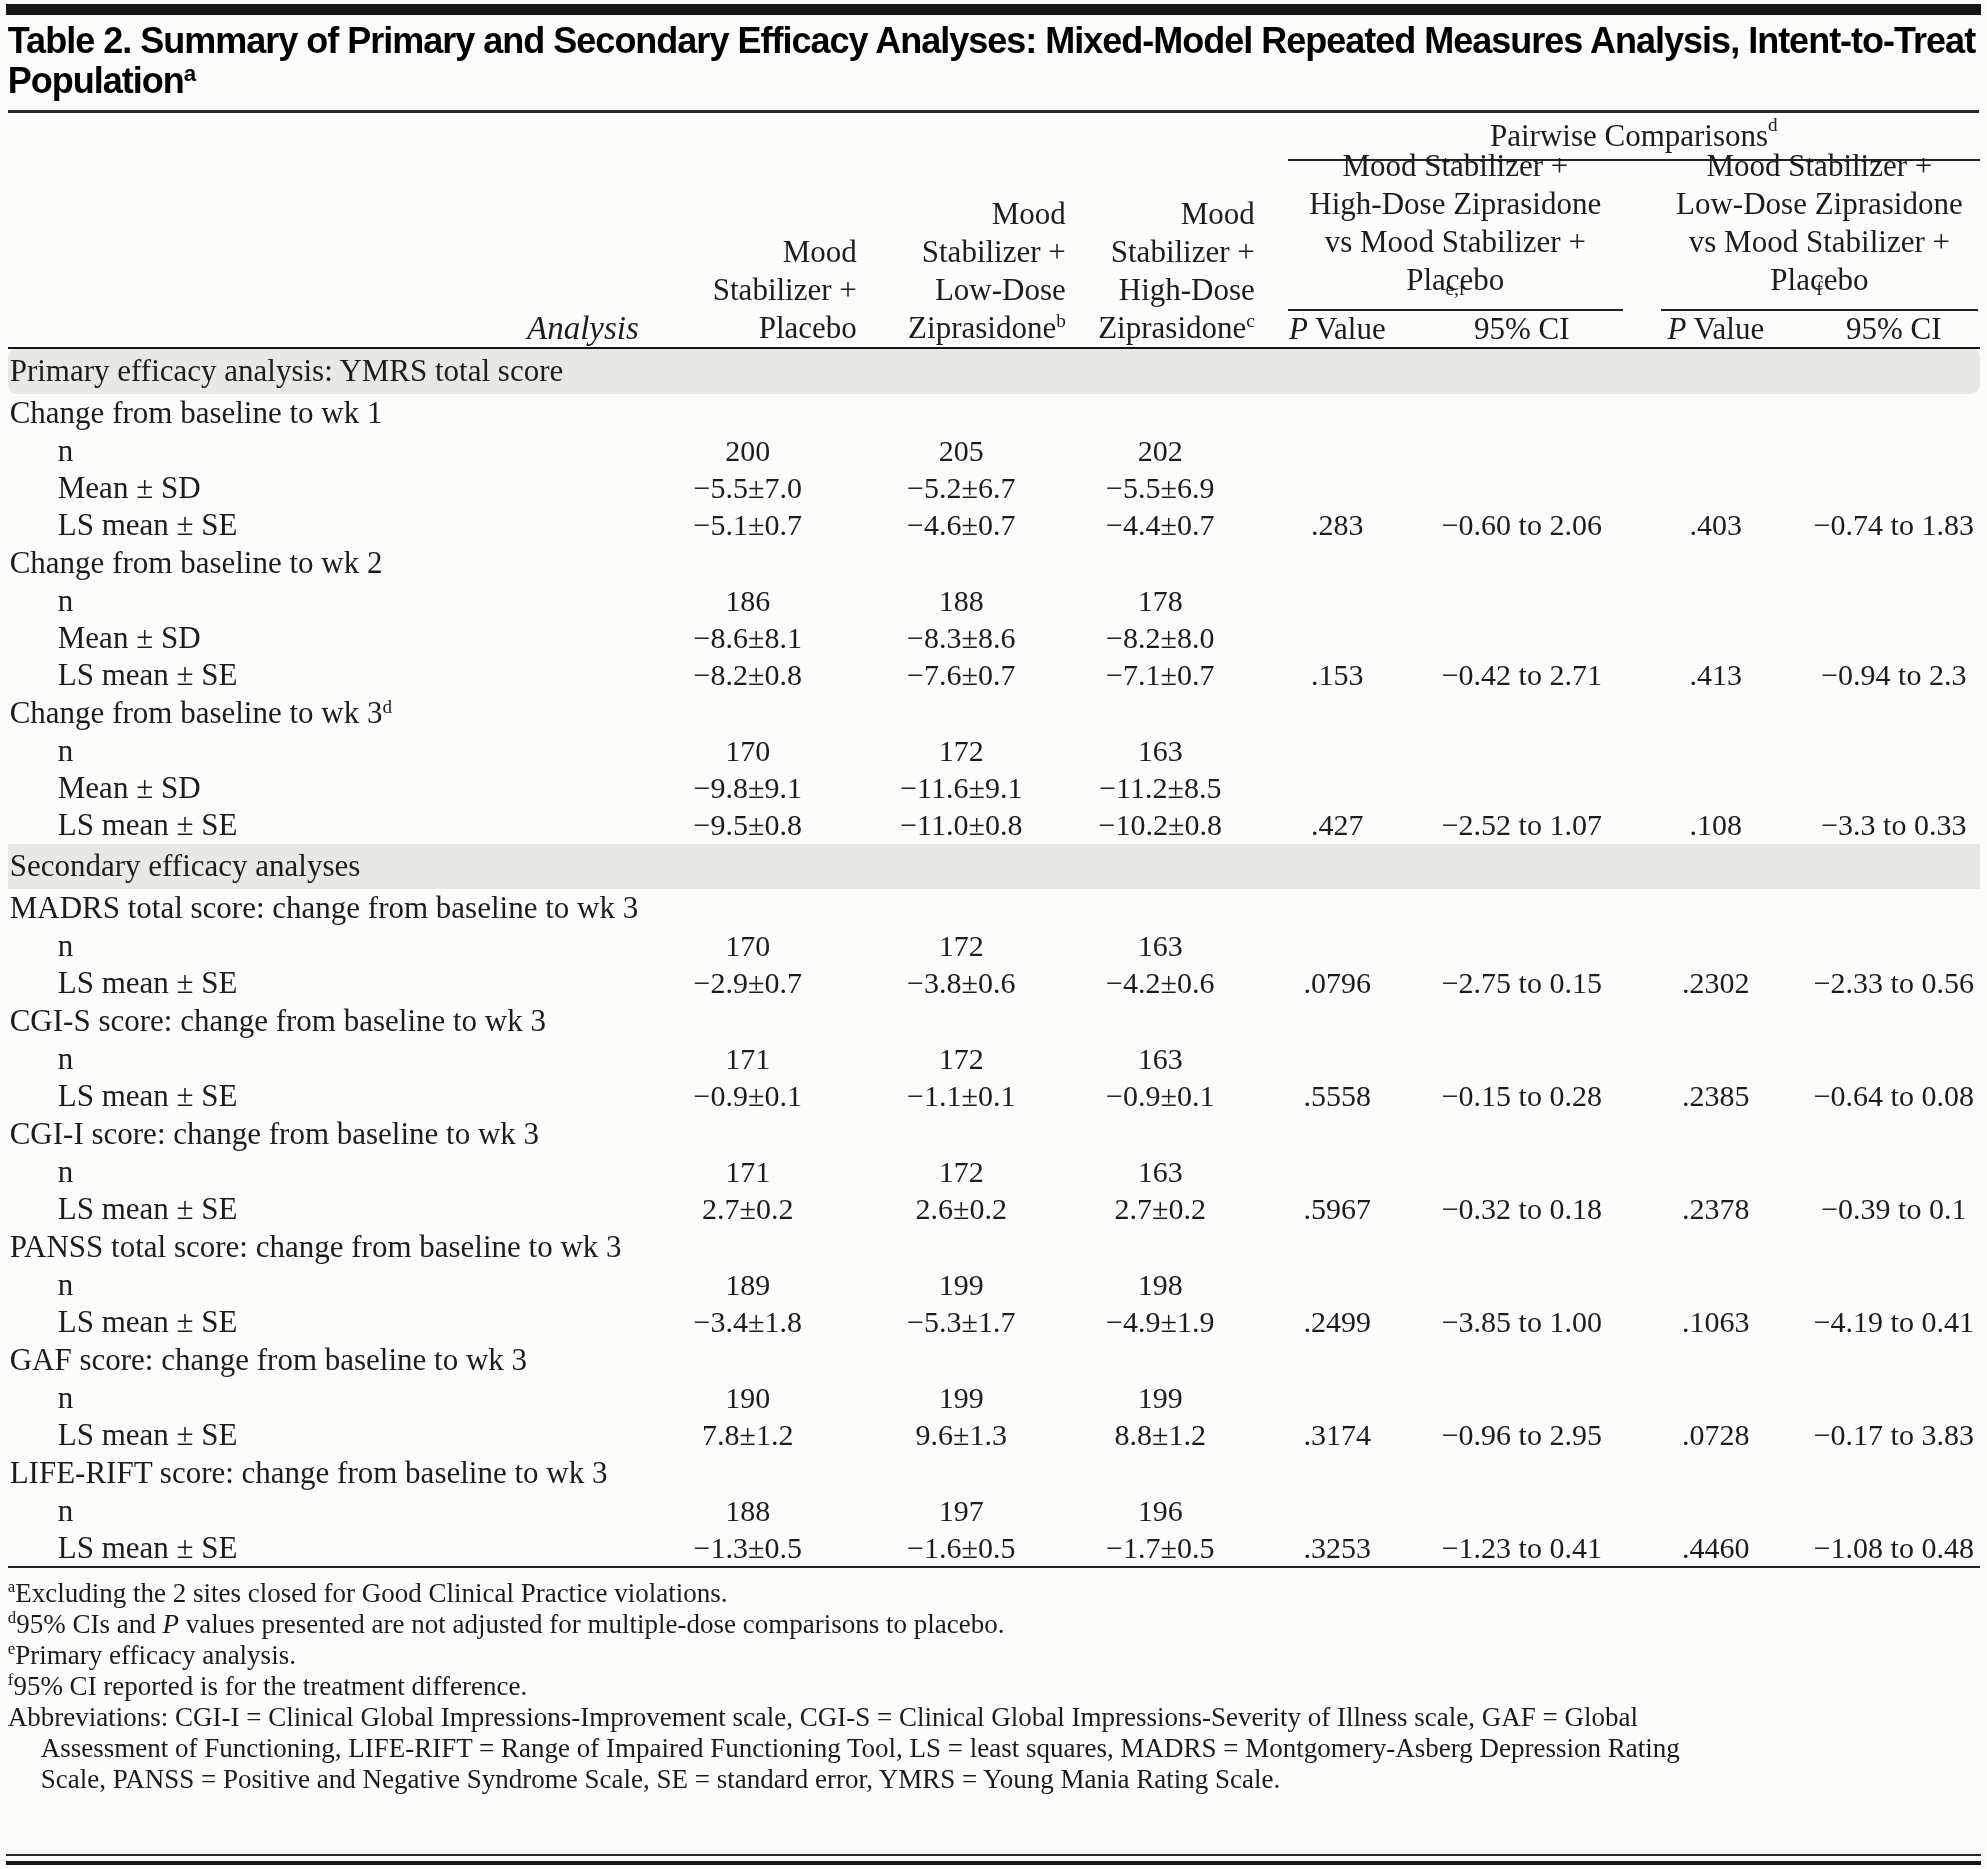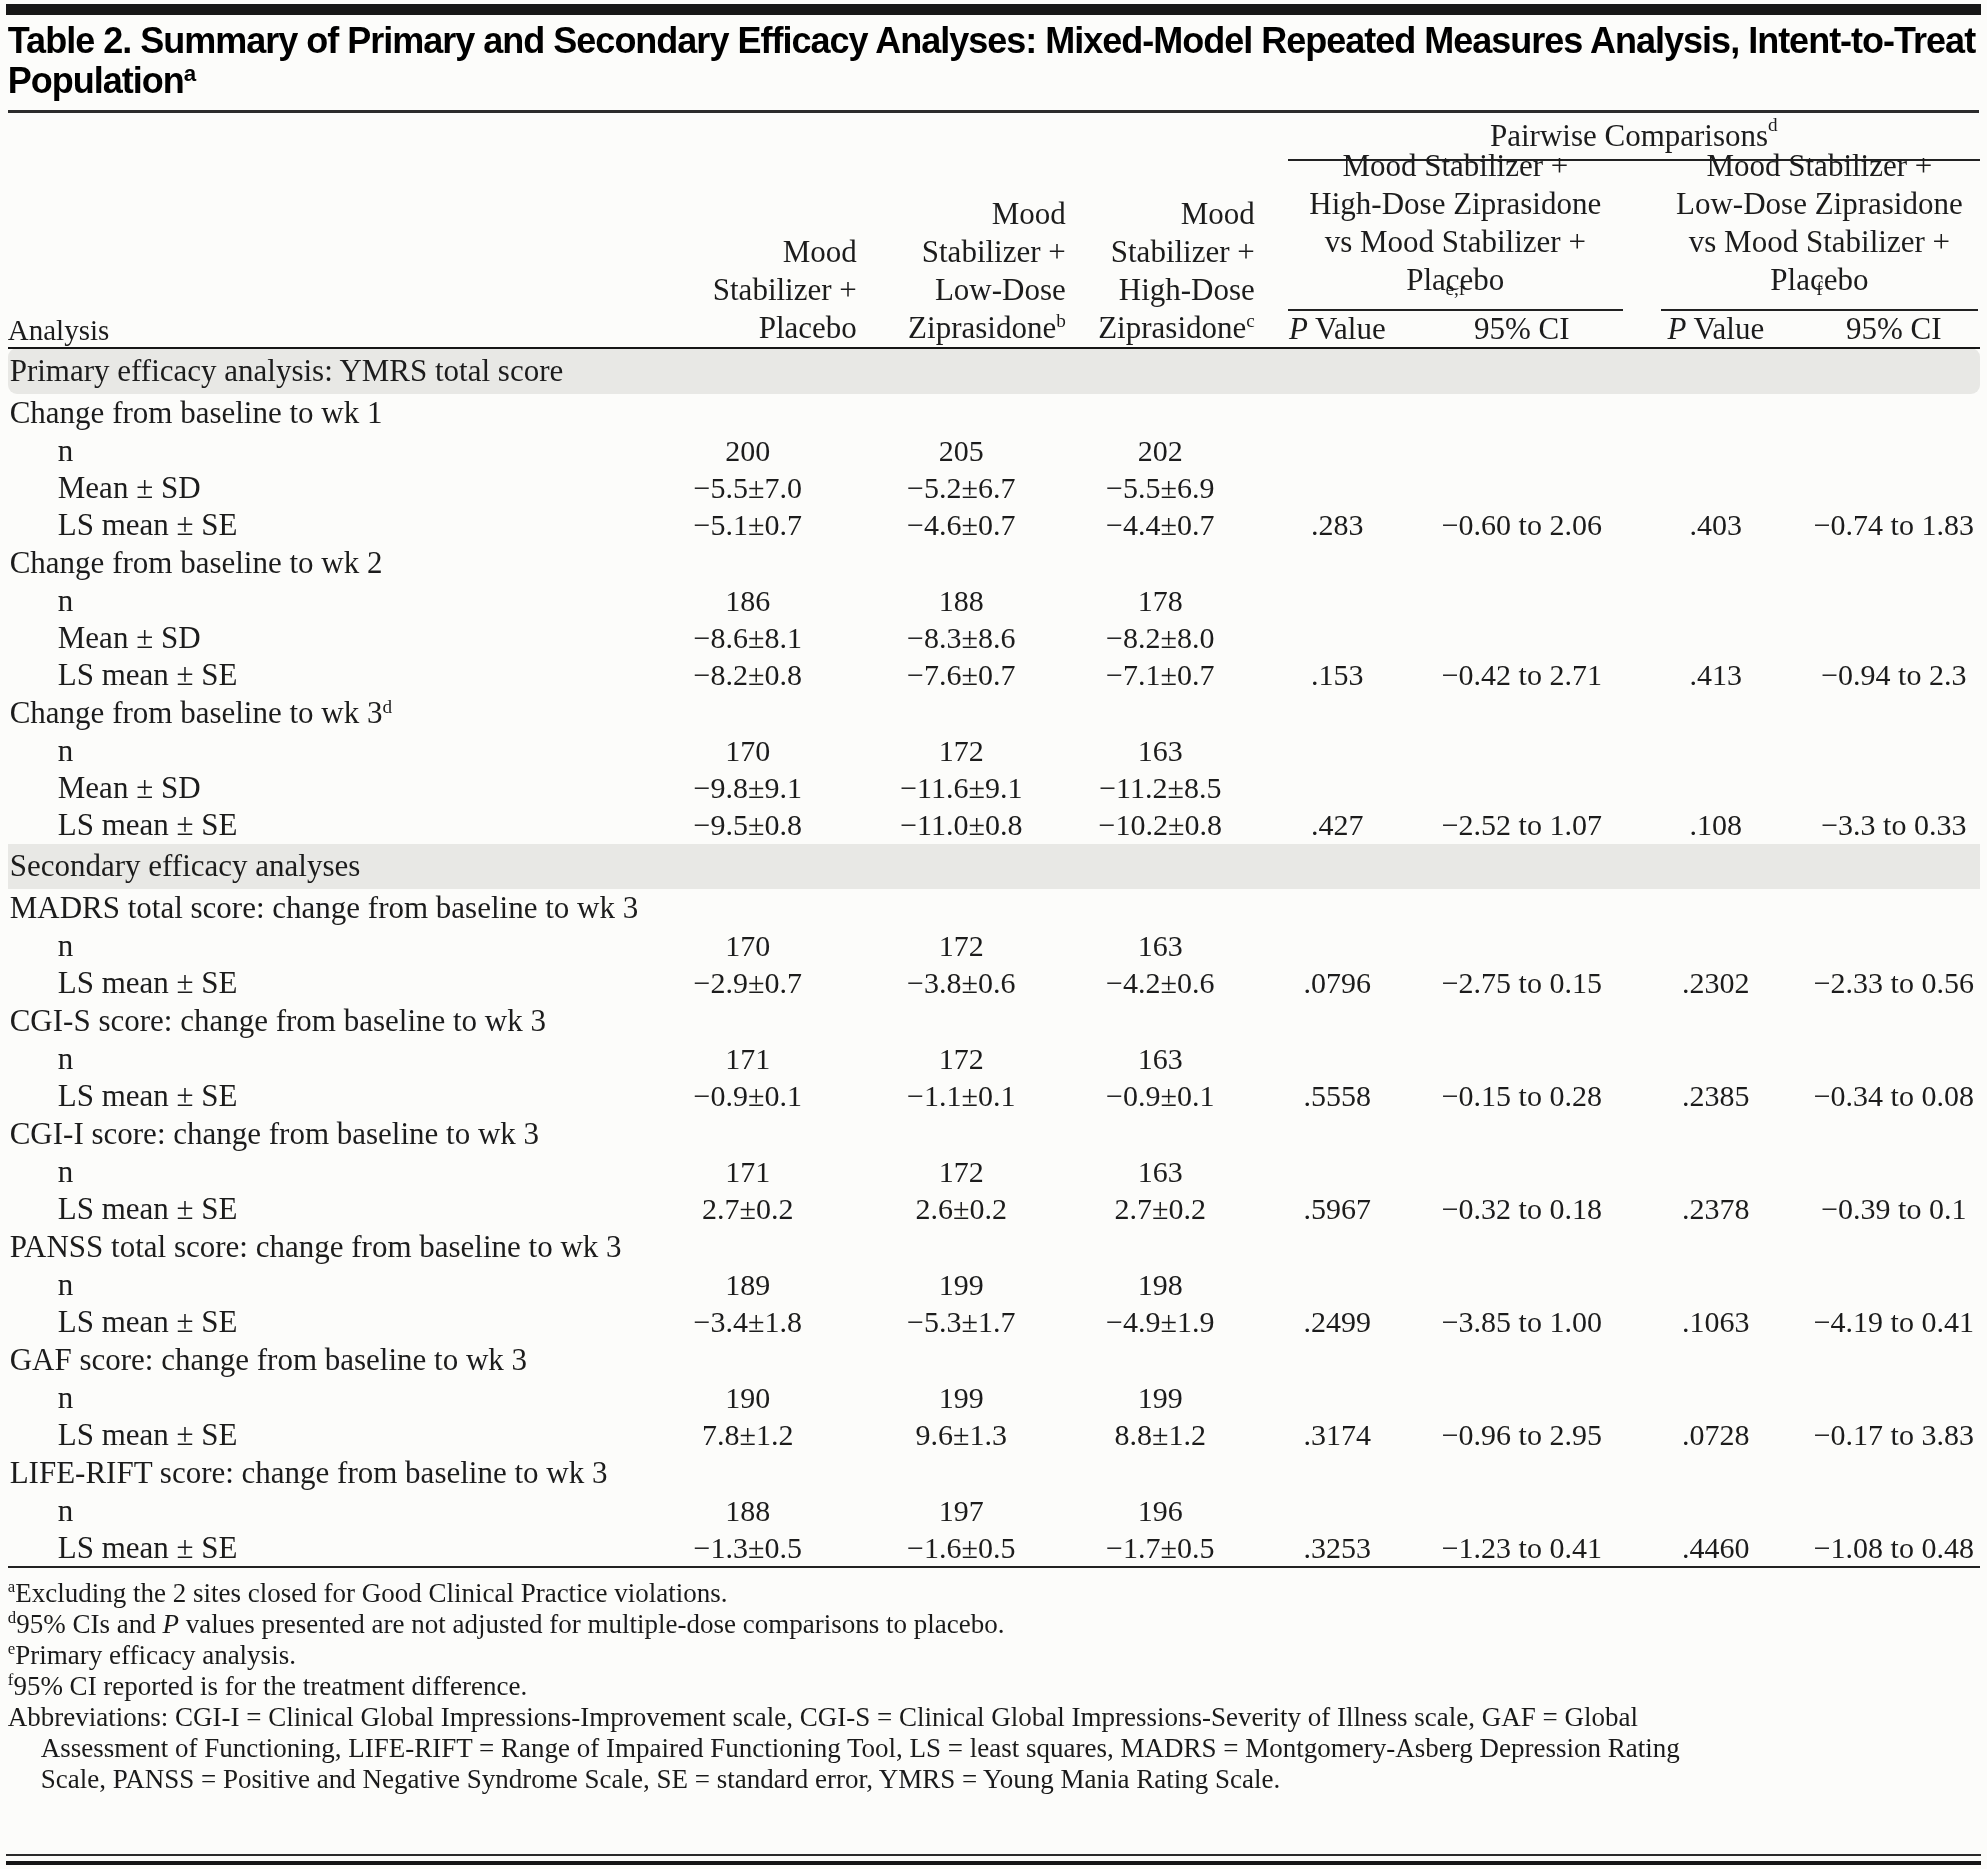--- a/index.html
+++ b/index.html
@@ -6,21 +6,21 @@
   .page{position:relative;width:1987px;height:1870px;box-sizing:border-box;background:#fcfcfa;
         font-family:"Liberation Serif", serif;color:#1c1c1c;overflow:hidden;}
   .top-bar{margin:3.9px 5.8px 0 5.8px;height:10.7px;background:#171717;}
   .title{font-family:"Liberation Sans", sans-serif;font-weight:bold;font-size:36px;line-height:40px;
          letter-spacing:-1px;margin:6.8px 7.8px 0 7.8px;color:#000000;}
   .title-rule{height:2.9px;background:#2c2c2c;margin:8.7px 7.8px 0 7.8px;}
   table.tbl{width:1972px;margin:0 7.8px;border-collapse:collapse;table-layout:fixed;border-bottom:2.9px solid #222;}
   .tbl th{font-weight:normal;padding:0;}
   .tbl td{padding:0;}
   
-  .analysis-th{text-align:left;vertical-align:bottom;padding:0 0 7.8px 1.9px;font-size:29px;border-bottom:2.9px solid #161616;}
+  .analysis-th{text-align:right;vertical-align:bottom;padding:0 0 7.8px 1.9px;font-size:33px;border-bottom:2.9px solid #161616;font-style:italic;}
   .treat-th{text-align:right;vertical-align:bottom;padding-bottom:7.8px;font-size:31px;line-height:38px;border-bottom:2.9px solid #161616;}
   .pairwise-th{vertical-align:top;}
   .pw-inner{margin-left:33px;height:46px;display:flex;align-items:center;justify-content:center;
             border-bottom:2.9px solid #222;font-size:31px;}
   .comp-th{vertical-align:top;}
   .comp-inner{height:150px;box-sizing:border-box;border-bottom:2.9px solid #222;display:flex;flex-direction:column;
               justify-content:flex-end;text-align:center;font-size:31px;line-height:38px;padding-bottom:9.7px;}
   .comp-inner.g1{margin-left:33px;margin-right:1px;}
   .comp-inner.g2{margin-left:37px;margin-right:1.9px;}
   .stat-th{text-align:center;vertical-align:bottom;padding-bottom:7.8px;font-size:31px;border-bottom:2.9px solid #161616;}
@@ -225,21 +225,21 @@
           <td class="val"></td>
         </tr>
         <tr class="data-row">
           <td class="row-label">LS mean ± SE</td>
           <td class="val">−0.9±0.1</td>
           <td class="val">−1.1±0.1</td>
           <td class="val">−0.9±0.1</td>
           <td class="val">.5558</td>
           <td class="val">−0.15 to 0.28</td>
           <td class="val">.2385</td>
-          <td class="val">−0.34 to 0.08</td>
+          <td class="val">−0.64 to 0.08</td>
         </tr>
         <tr class="group-row">
           <td colspan="8">CGI-I score: change from baseline to wk 3</td>
         </tr>
         <tr class="data-row">
           <td class="row-label">n</td>
           <td class="val">171</td>
           <td class="val">172</td>
           <td class="val">163</td>
           <td class="val"></td>

